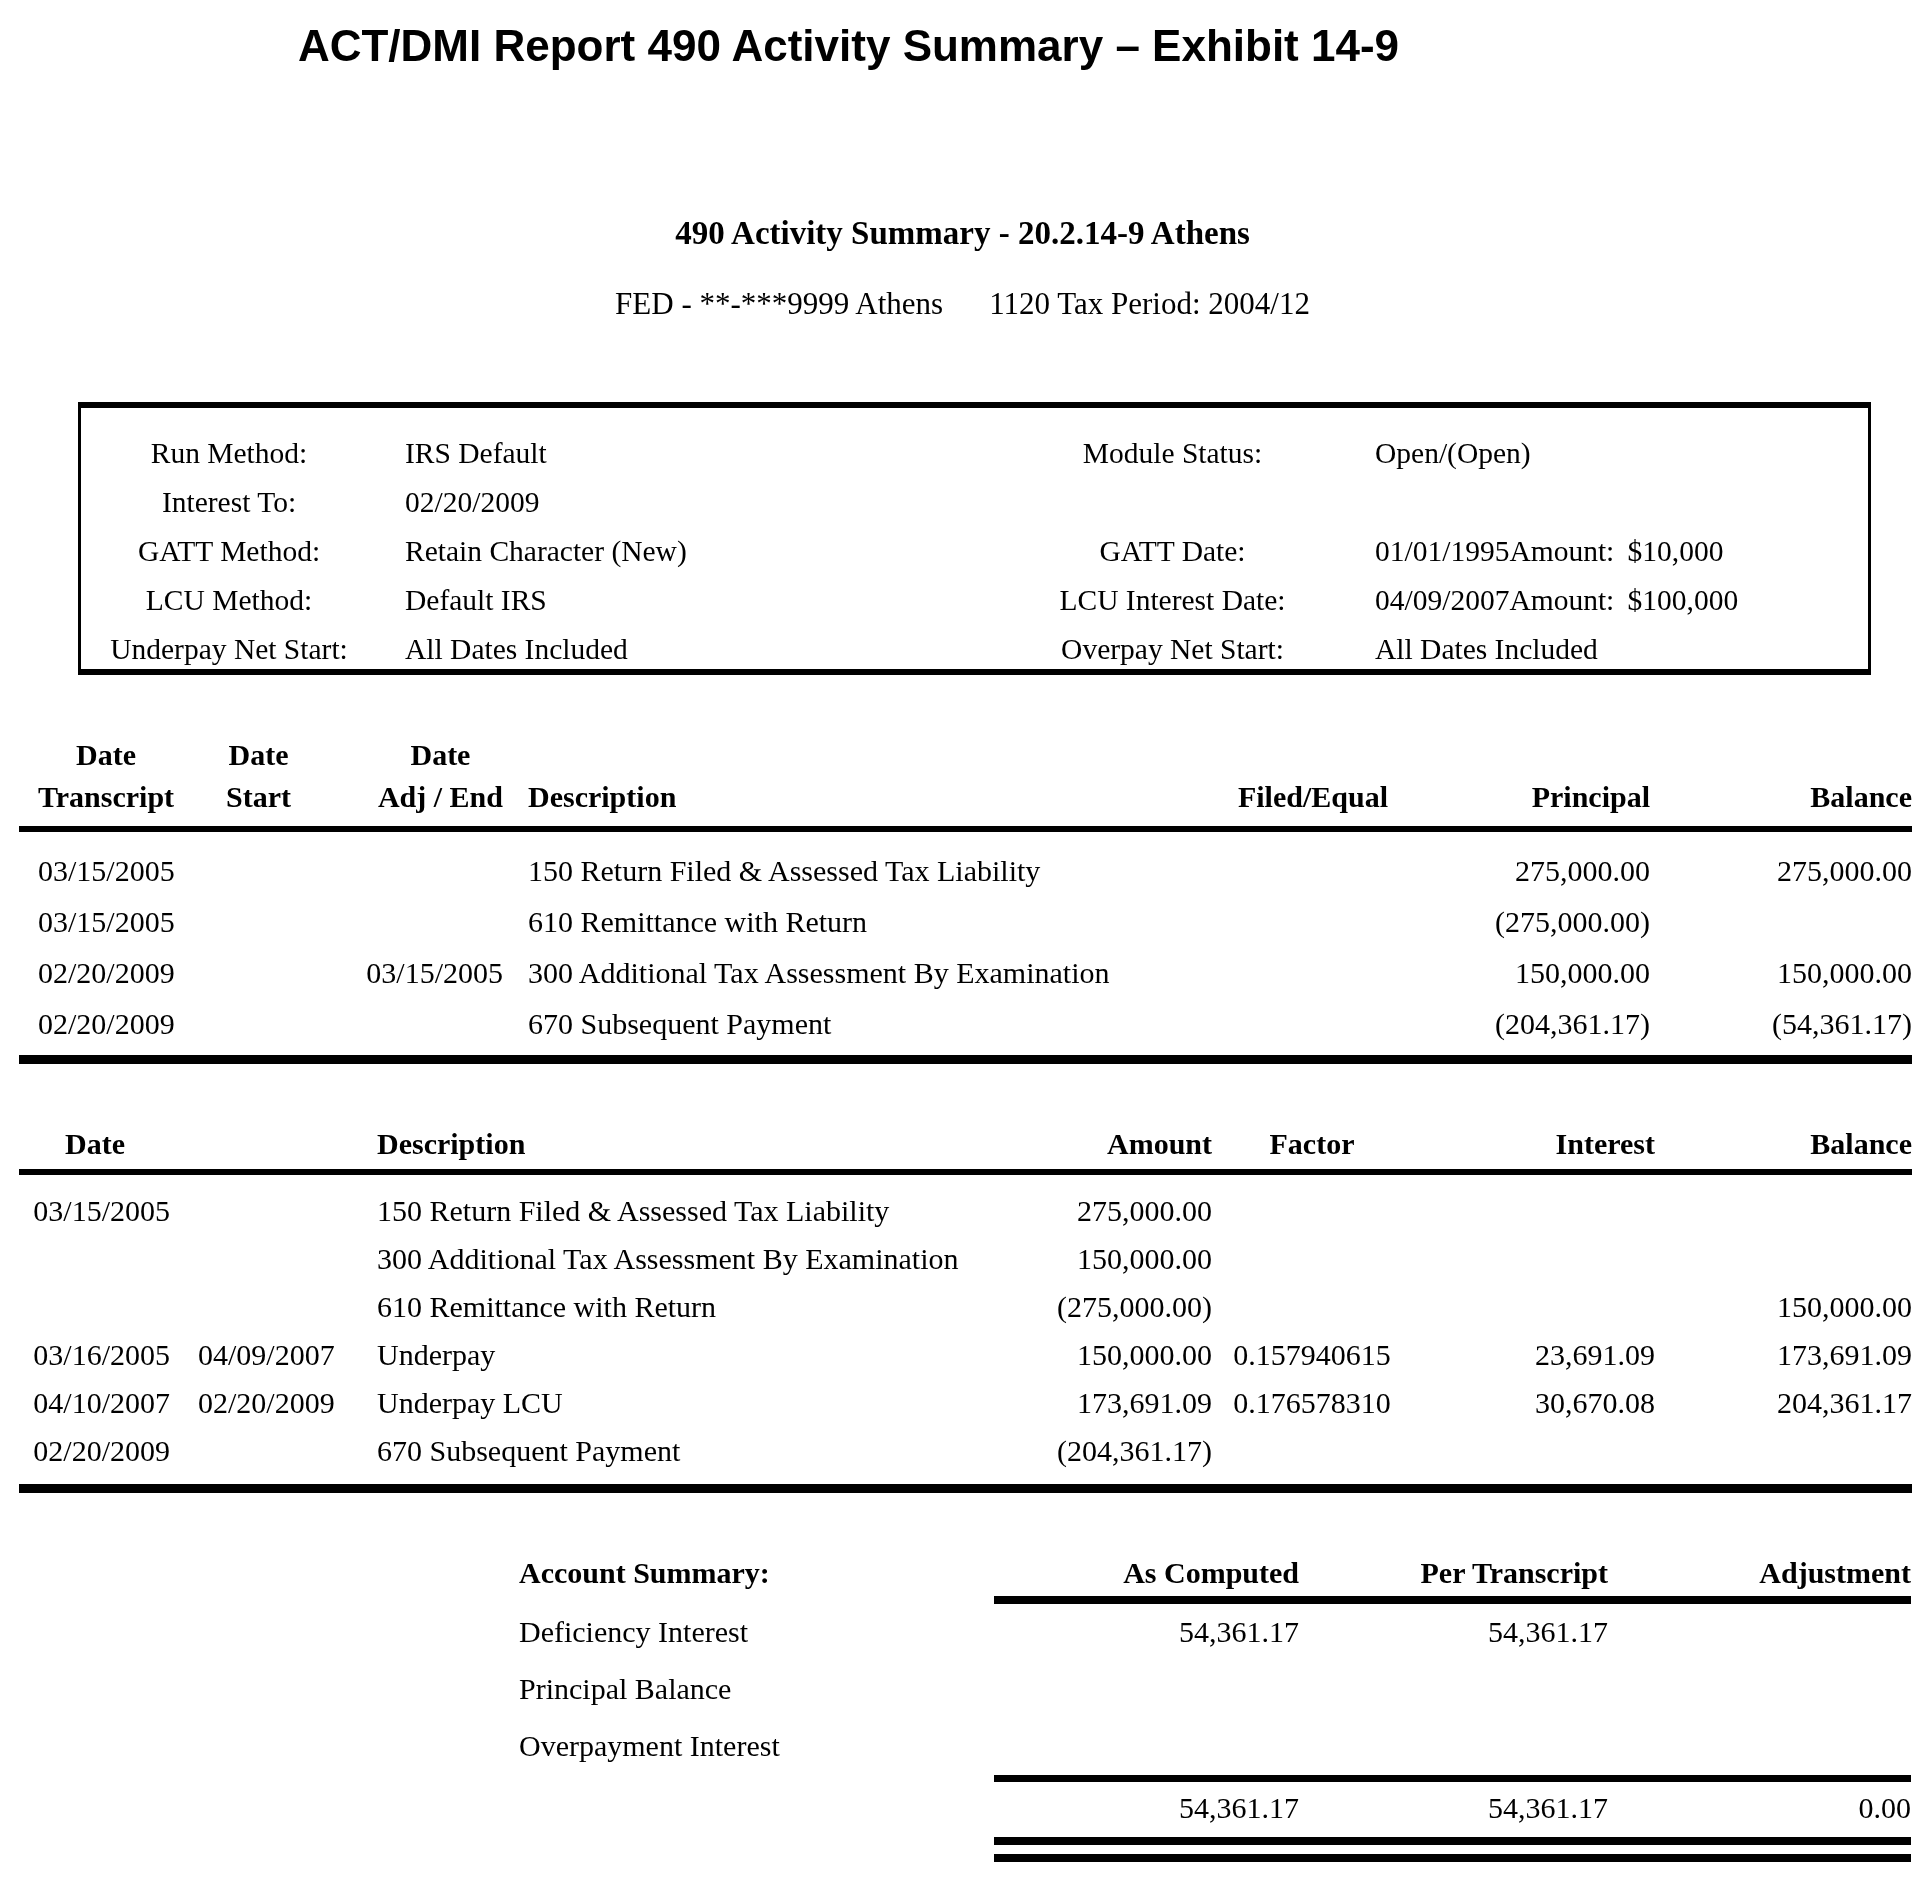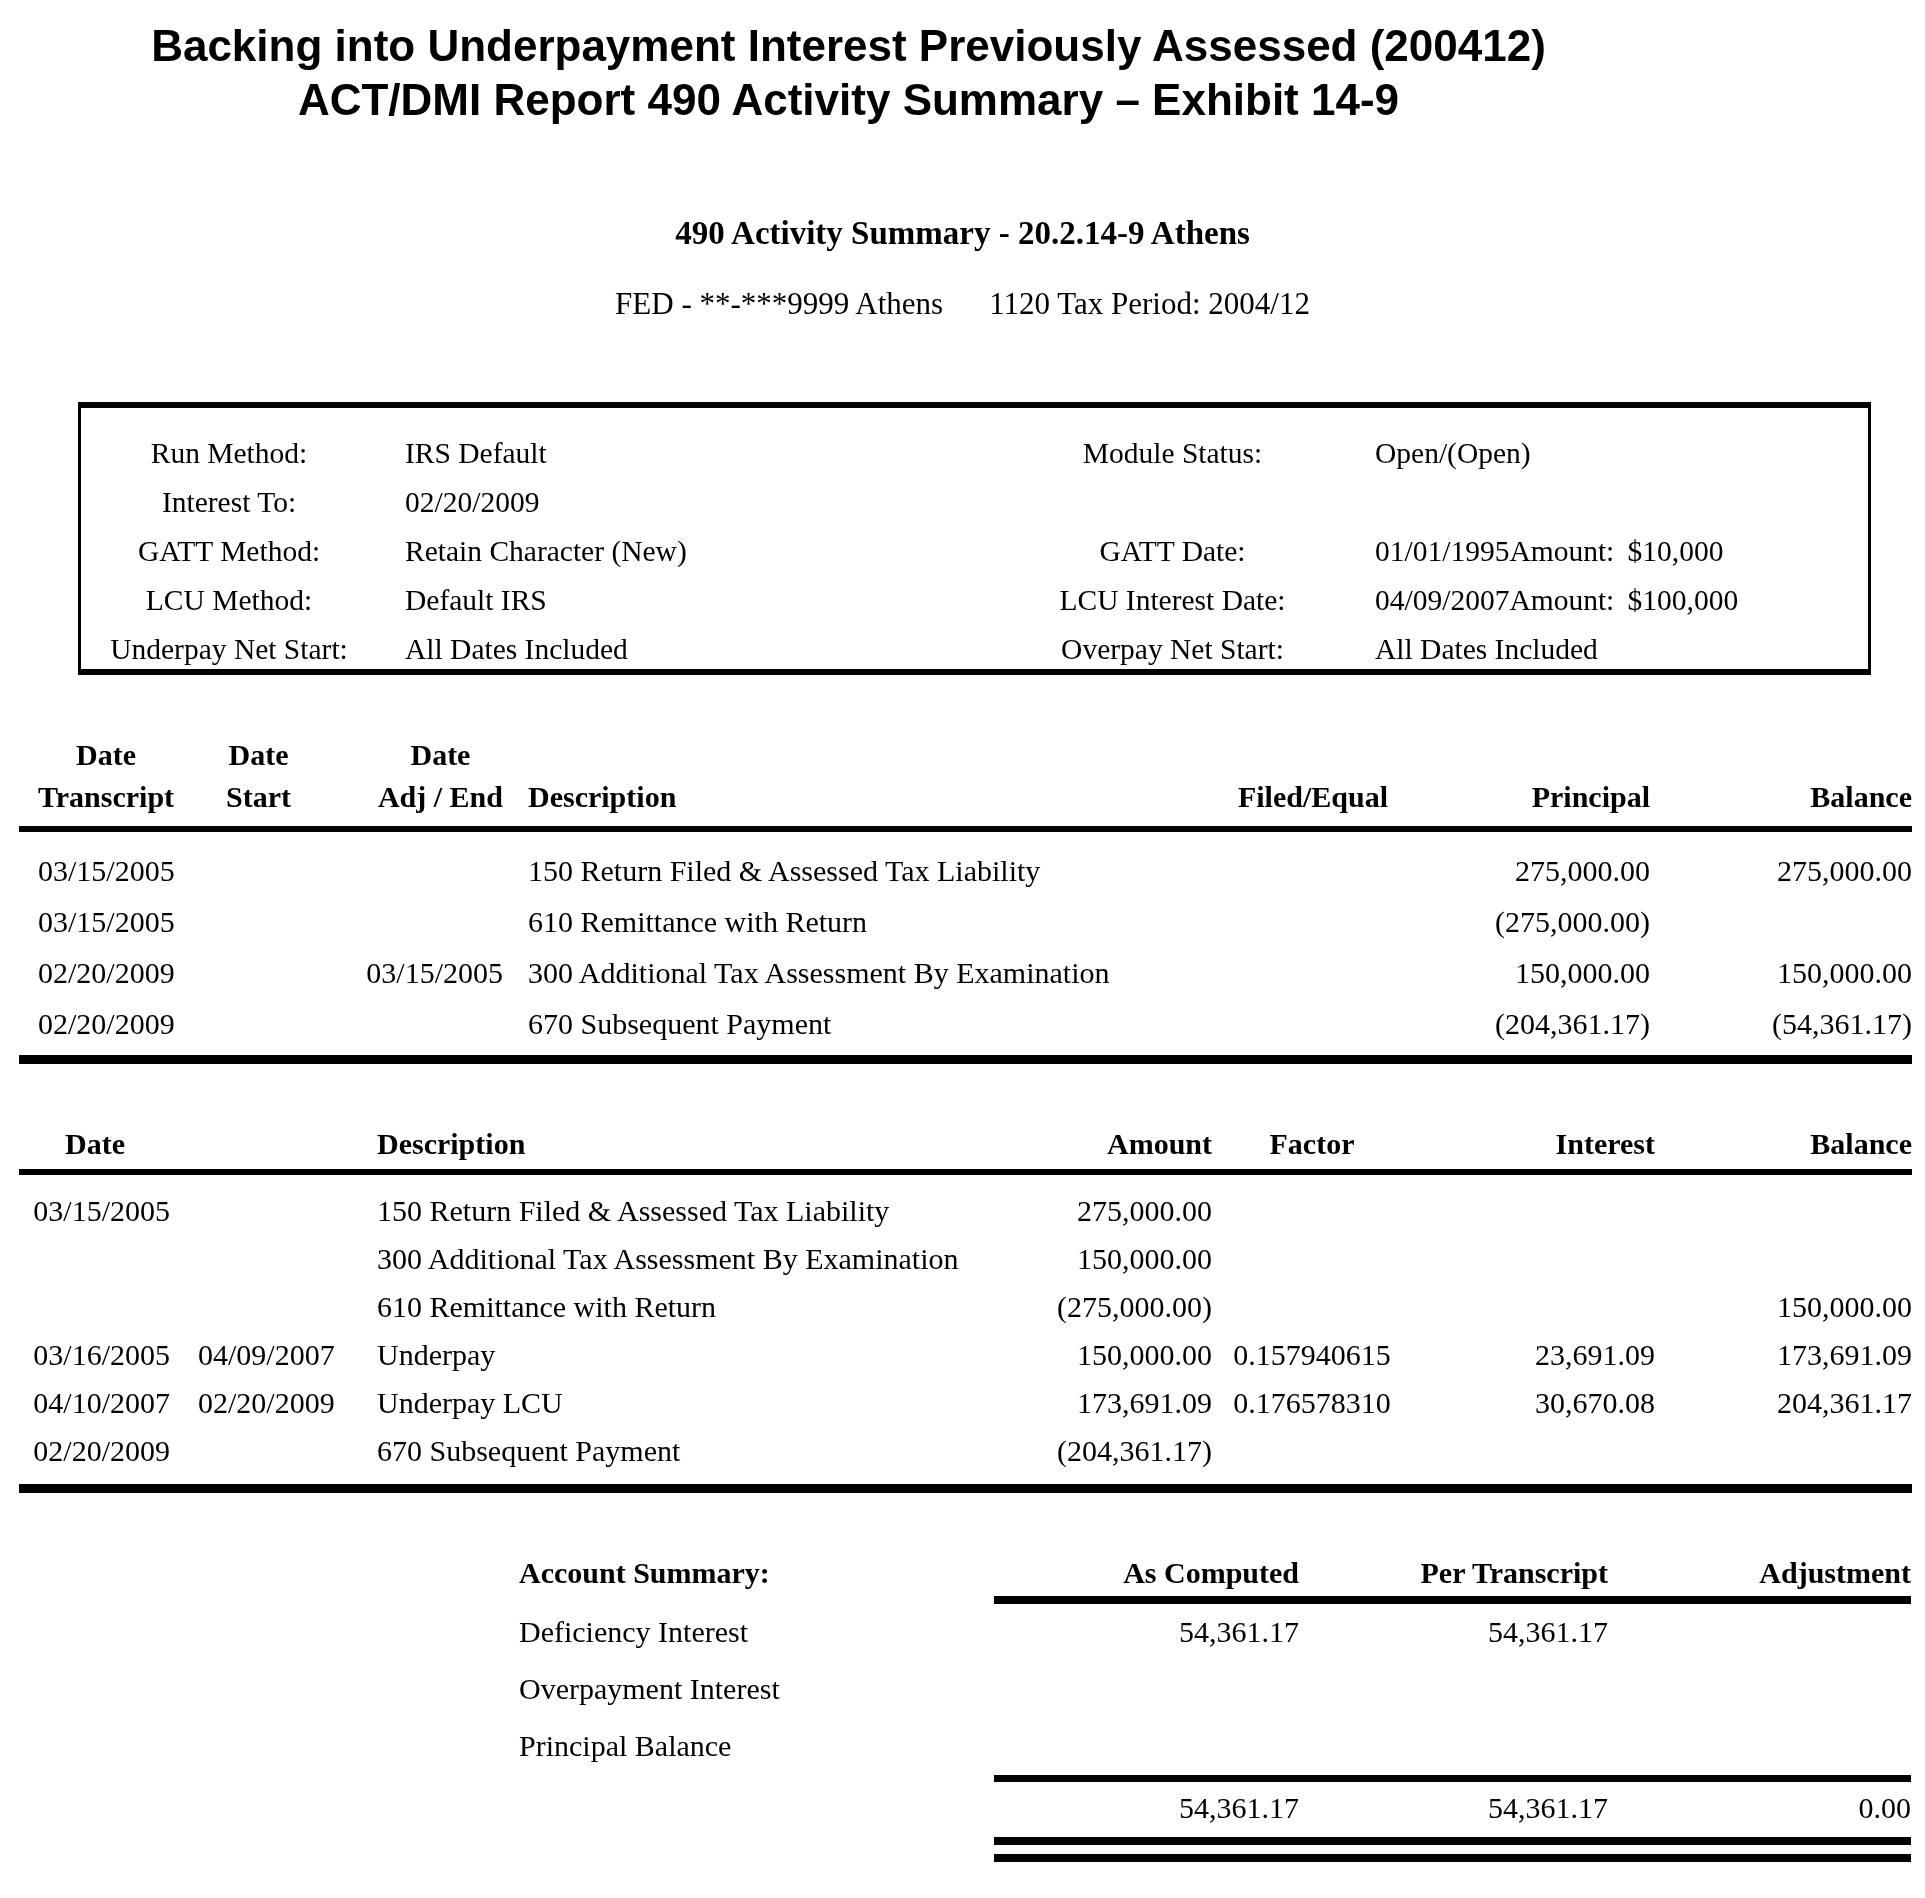--- a/index.html
+++ b/index.html
@@ -82,21 +82,20 @@
   .acct .body-row{height:57px;align-items:center}
   .acct .totals{height:51px;align-items:center}
   .acct-rule{height:7.6px;background:#000;margin-left:475px}
   .acct-rule.r3{margin-top:3.8px}
   .acct-gap{height:9.5px}
 </style>
 </head>
 <body>
 
 <header class="doc-title">
-  <div>Backing into Underpayment Interest Previously Assessed (200412)</div>
   <div>ACT/DMI Report 490 Activity Summary – Exhibit 14-9</div>
 </header>
 
 <div class="report-title">490 Activity Summary - 20.2.14-9 Athens</div>
 
 <div class="entity-line">
   <span>FED - **-***9999 Athens</span><span class="tax-period">1120 Tax Period: 2004/12</span>
 </div>
 
 <section class="params-box">
@@ -288,27 +287,27 @@
   </div>
   <div class="acct-rule"></div>
 
   <div class="row body-row">
     <div class="c-l">Deficiency Interest</div>
     <div class="c-r">54,361.17</div>
     <div class="c-r">54,361.17</div>
     <div class="c-r"></div>
   </div>
   <div class="row body-row">
+    <div class="c-l">Principal Balance</div>
+    <div class="c-r"></div>
+    <div class="c-r"></div>
+    <div class="c-r"></div>
+  </div>
+  <div class="row body-row">
     <div class="c-l">Overpayment Interest</div>
-    <div class="c-r"></div>
-    <div class="c-r"></div>
-    <div class="c-r"></div>
-  </div>
-  <div class="row body-row">
-    <div class="c-l">Principal Balance</div>
     <div class="c-r"></div>
     <div class="c-r"></div>
     <div class="c-r"></div>
   </div>
 
   <div class="acct-rule"></div>
   <div class="row totals">
     <div class="c-l"></div>
     <div class="c-r">54,361.17</div>
     <div class="c-r">54,361.17</div>

